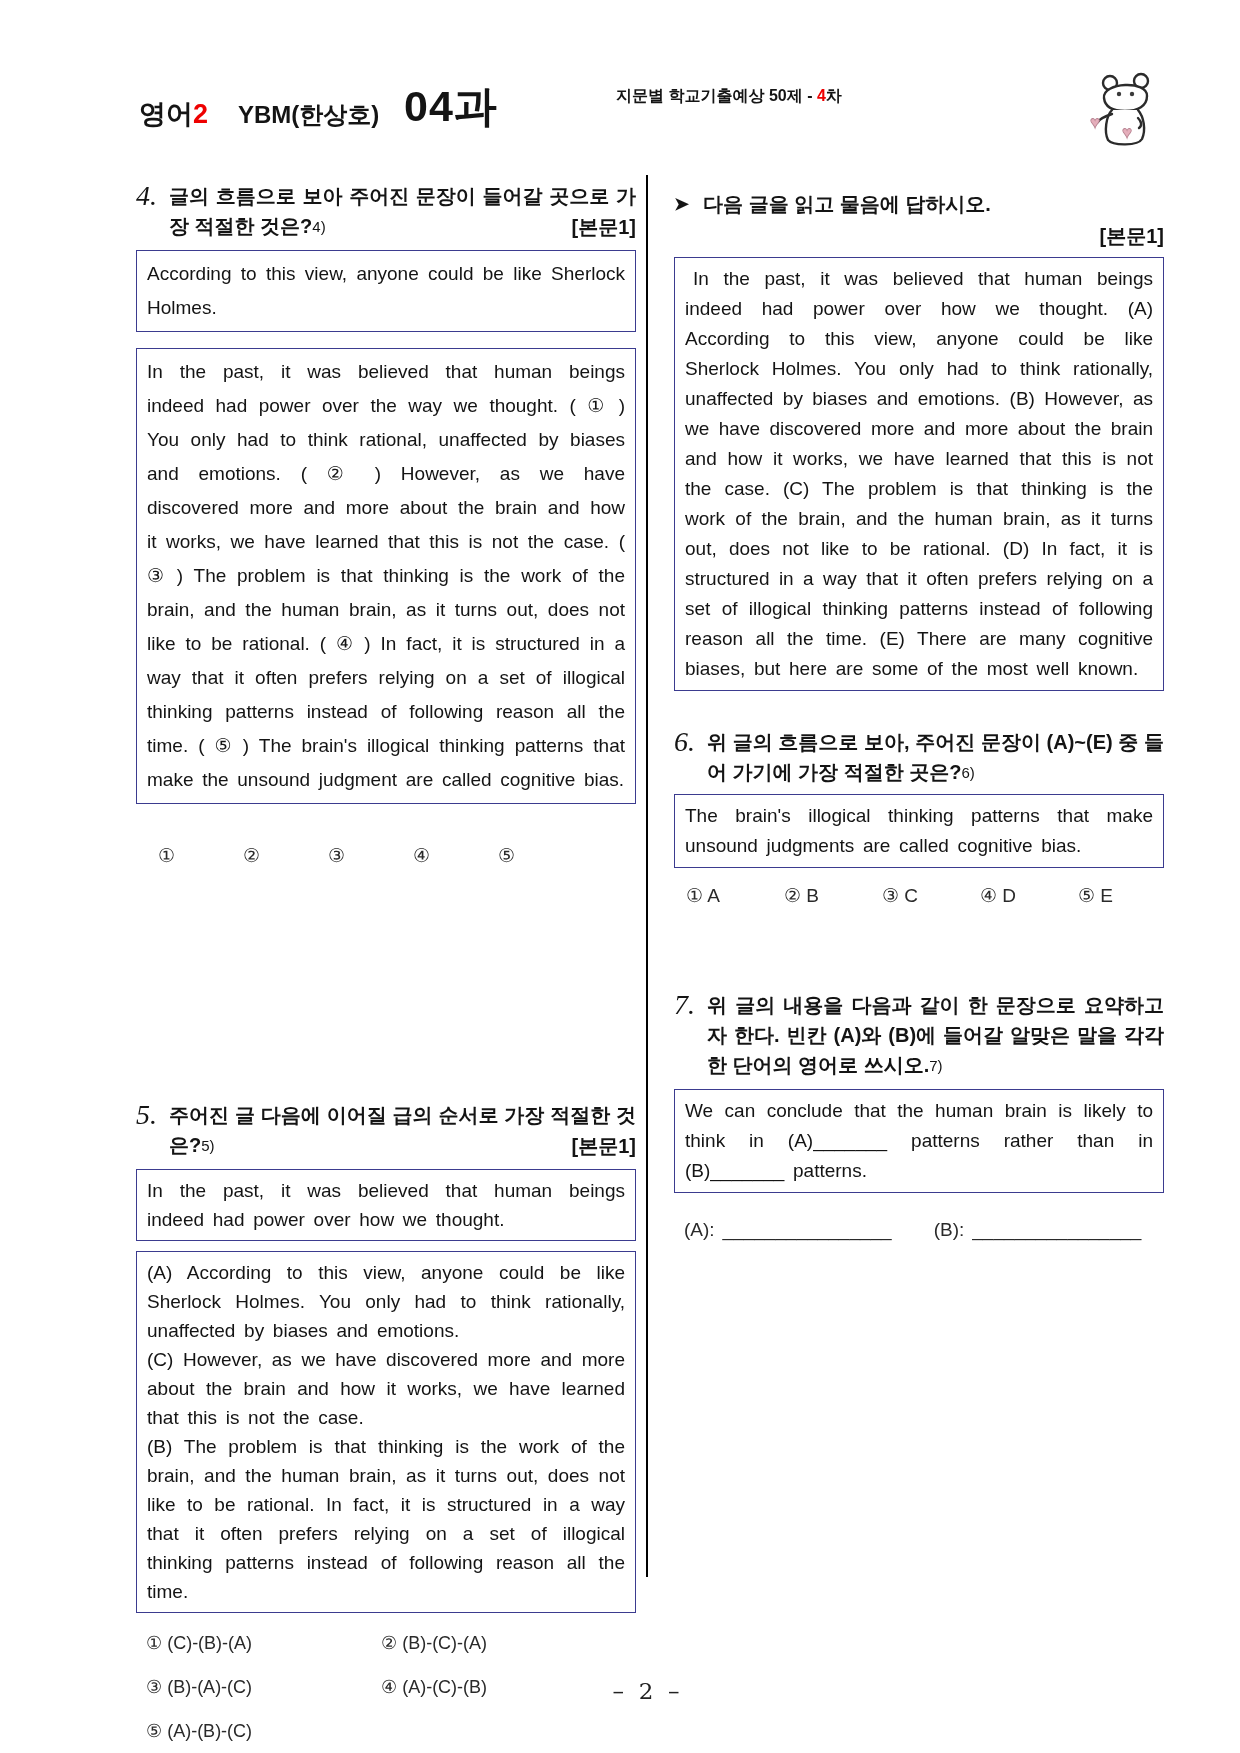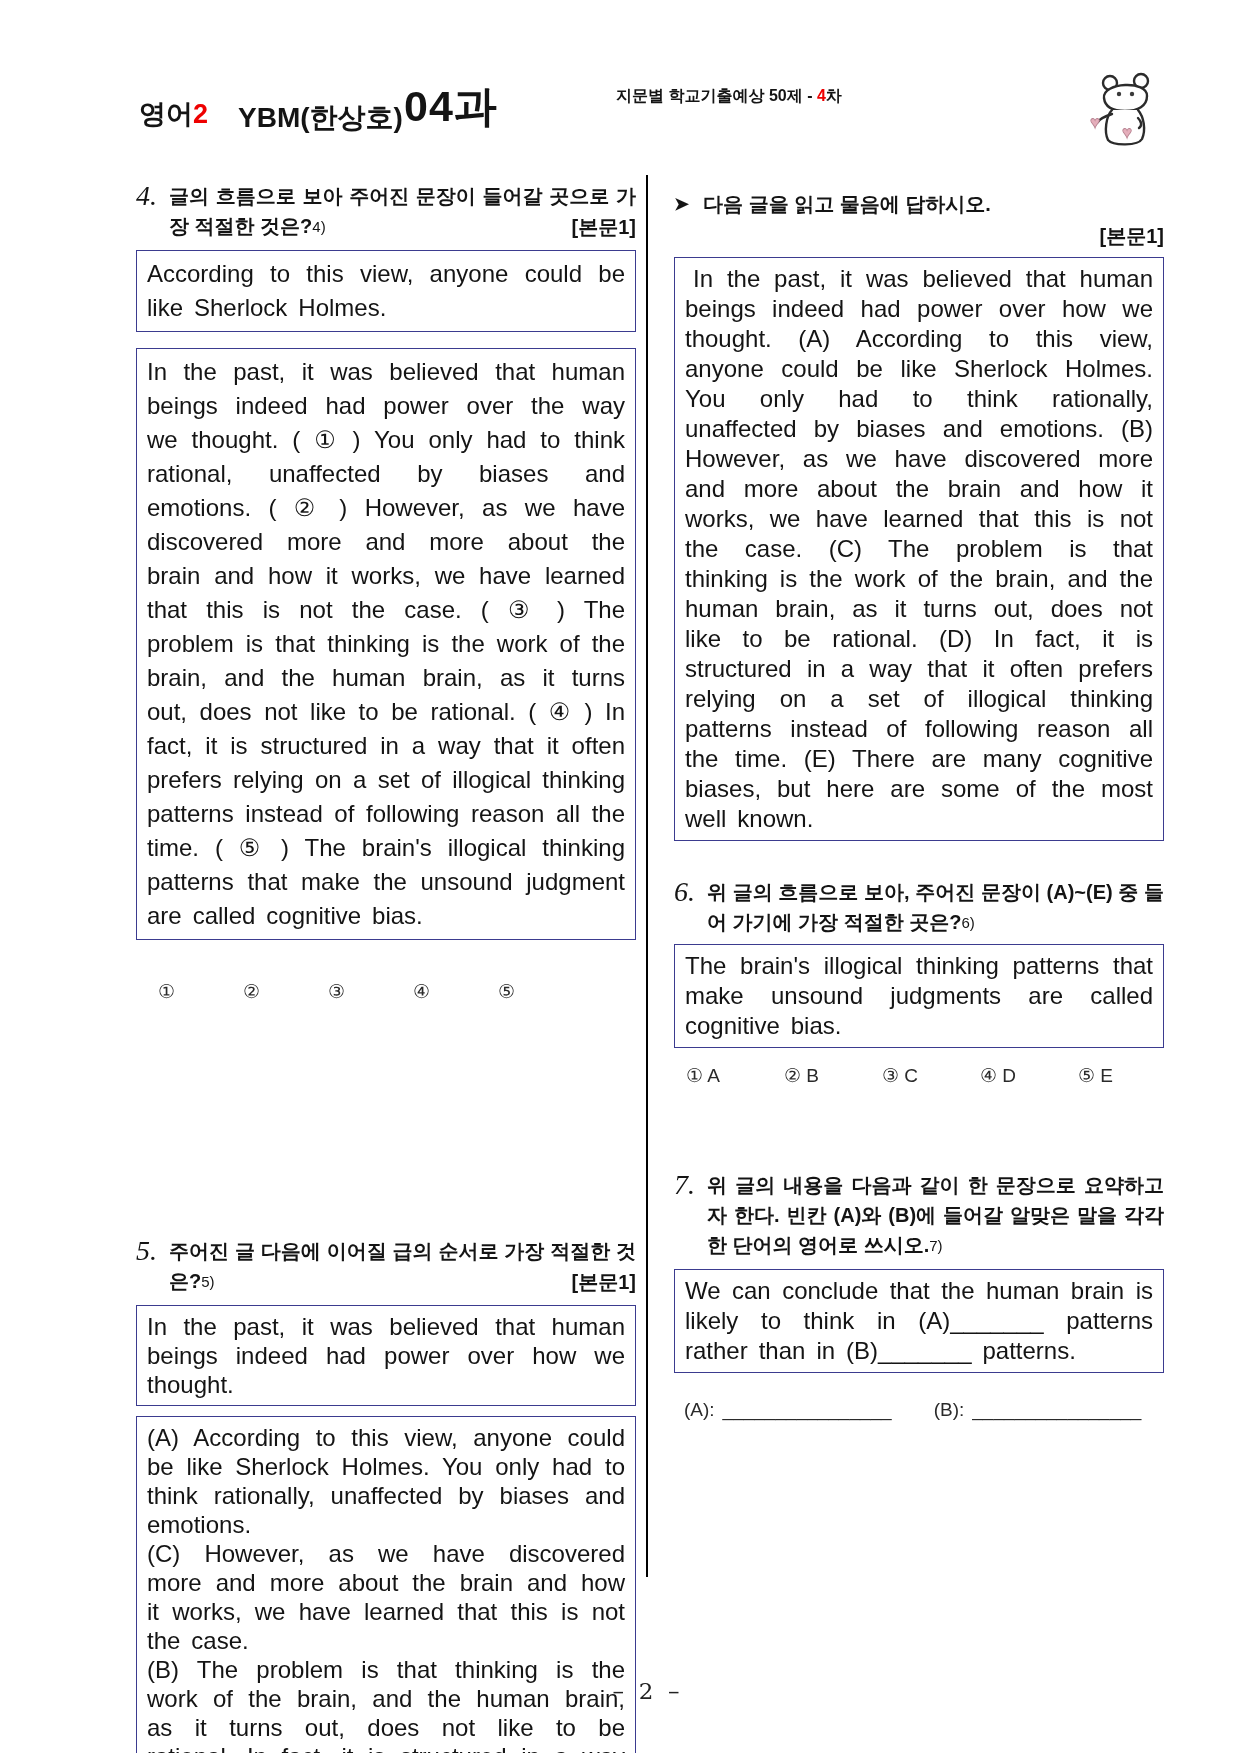--- a/index.html
+++ b/index.html
@@ -13,21 +13,21 @@
     width:1240px;height:1753px;
     background:#ffffff;
     font-family:"Liberation Sans",sans-serif;
     color:var(--ink);
     overflow:hidden;
     margin-left:26px;
   }
   
   .hdr-subject{position:absolute;left:113px;top:96px;font-size:27px;font-weight:bold;}
   .hdr-subject .num{color:var(--accent);}
-  .hdr-publisher{position:absolute;left:212px;top:99px;font-size:28px;font-weight:bold;}
+  .hdr-publisher{position:absolute;left:212px;top:99px;font-size:24px;font-weight:bold;}
   .hdr-lesson{position:absolute;left:378px;top:78px;font-size:43px;font-weight:bold;letter-spacing:1px;}
   .hdr-title{position:absolute;left:590px;top:86px;font-size:16px;font-weight:bold;}
   .hdr-title .round{color:var(--accent);}
   .bear{position:absolute;left:1060px;top:70px;}
   
   .divider{position:absolute;left:620px;top:175px;width:2px;height:1402px;background:#000;}
   .col{position:absolute;top:175px;}
   .col-left{left:110px;width:500px;}
   .col-right{left:648px;width:490px;}
   
@@ -39,21 +39,21 @@
   .q-text{
     flex:1;font-weight:bold;font-size:20px;line-height:30px;
     text-align:justify;position:relative;
   }
   .footnote{font-weight:normal;font-size:15px;vertical-align:1px;}
   .source-tag{position:absolute;right:0;bottom:0;font-weight:bold;font-size:20px;}
   
   .box{
     border:1px solid var(--box-border);
     padding:6px 10px;
-    font-size:24px;
+    font-size:19px;
     text-align:justify;
     word-spacing:0.18em;
   }
   .lh34{line-height:34px;}
   .lh30{line-height:30px;}
   .lh29{line-height:29px;}
   .box p{margin:0;}
   .indent{text-indent:8px;}
   
   .choice-row{display:flex;font-size:19px;color:#2a2a2a;}

